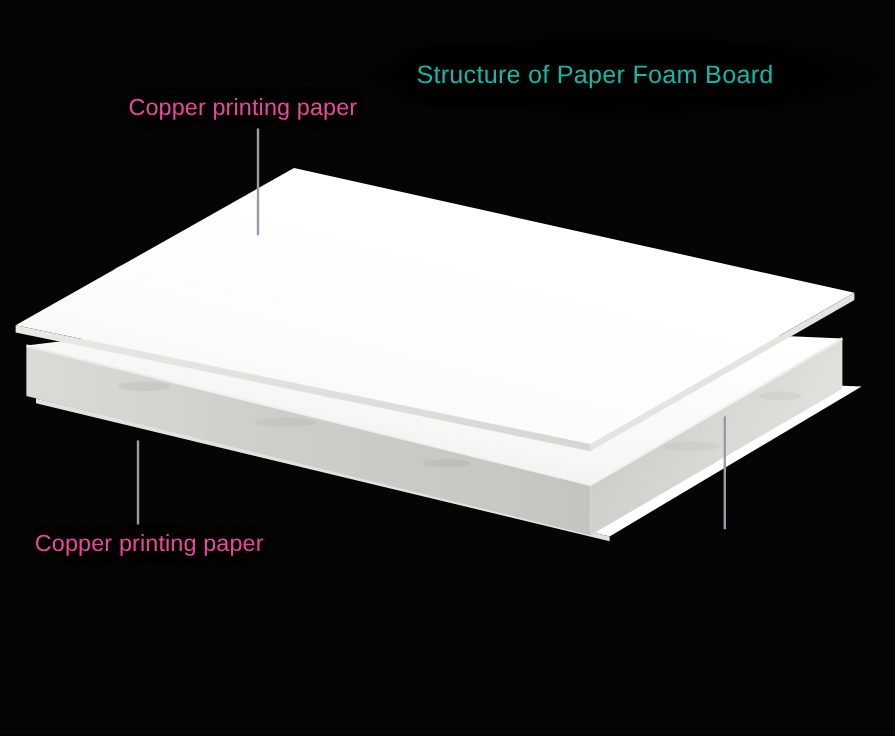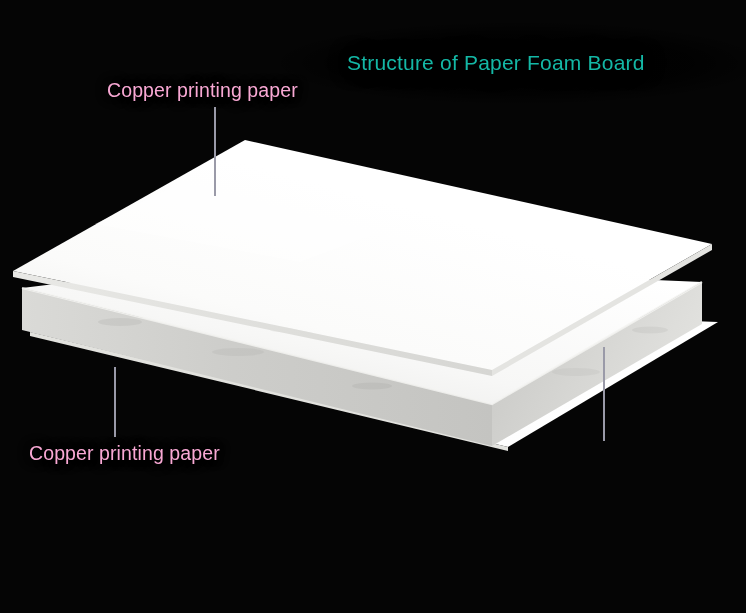--- a/index.html
+++ b/index.html
@@ -17,21 +17,21 @@
   }
   #diagram-svg {
     position: absolute;
     left: 0;
     top: 0;
     width: 746px;
     height: 613px;
   }
   .label {
     position: absolute;
-    color: #f9a8d4;
+    color: #ec4899;
     font-size: 19.5px;
     font-weight: 400;
     letter-spacing: 0.1px;
     white-space: nowrap;
     line-height: 1;
     text-shadow: 0 0 6px #000, 0 0 12px #000;
   }
   #title {
     position: absolute;
     left: 347px;

